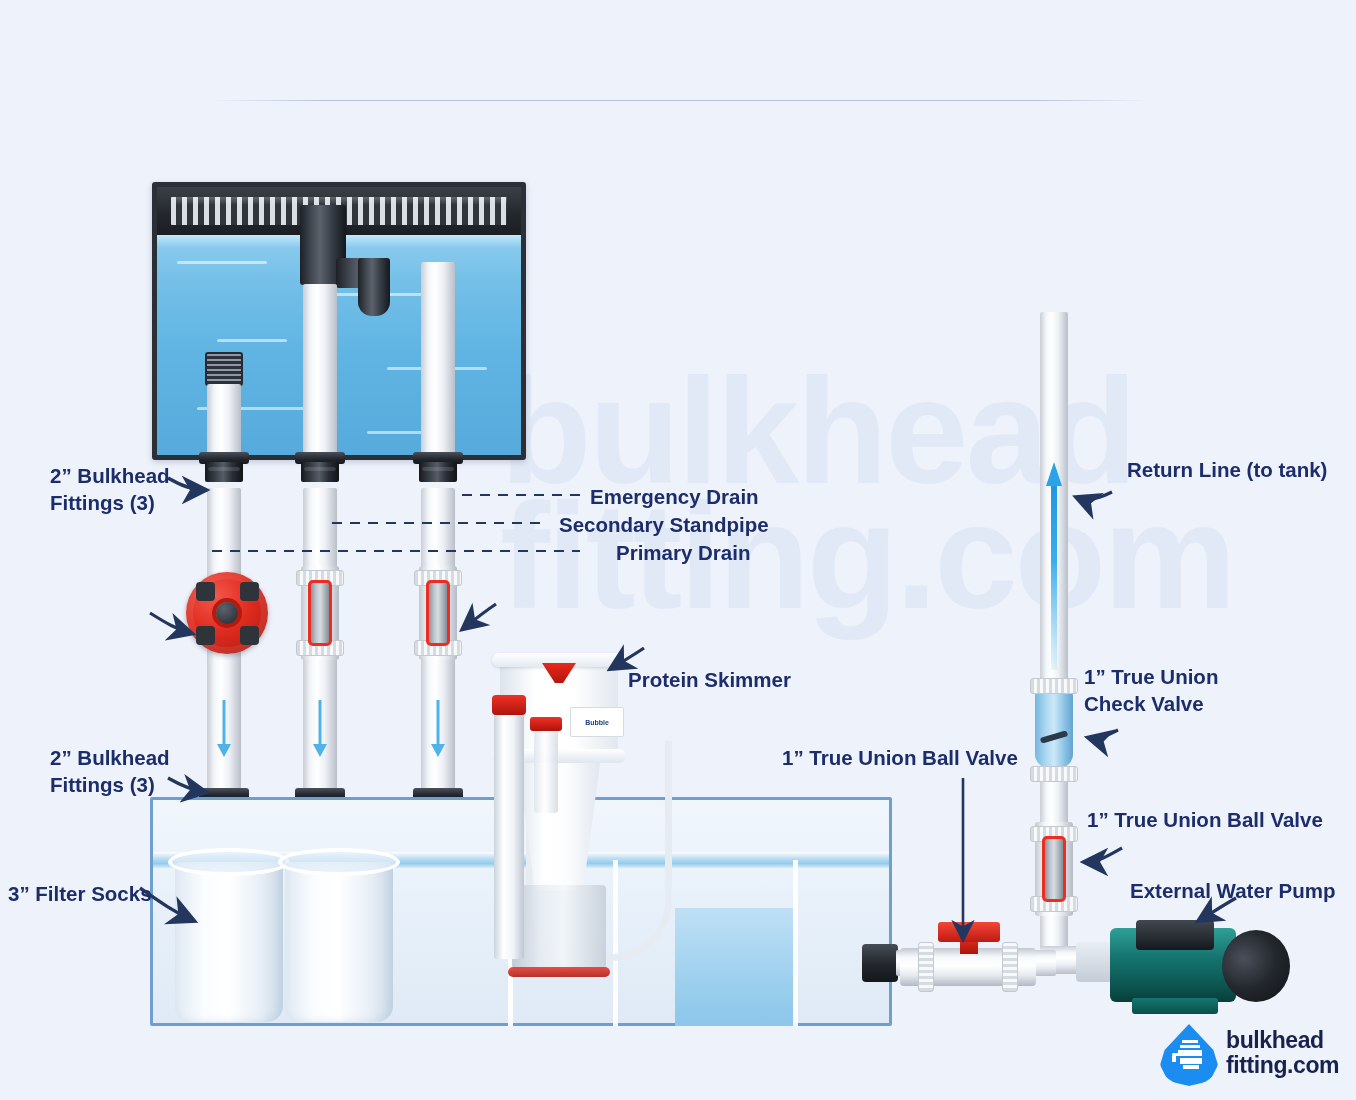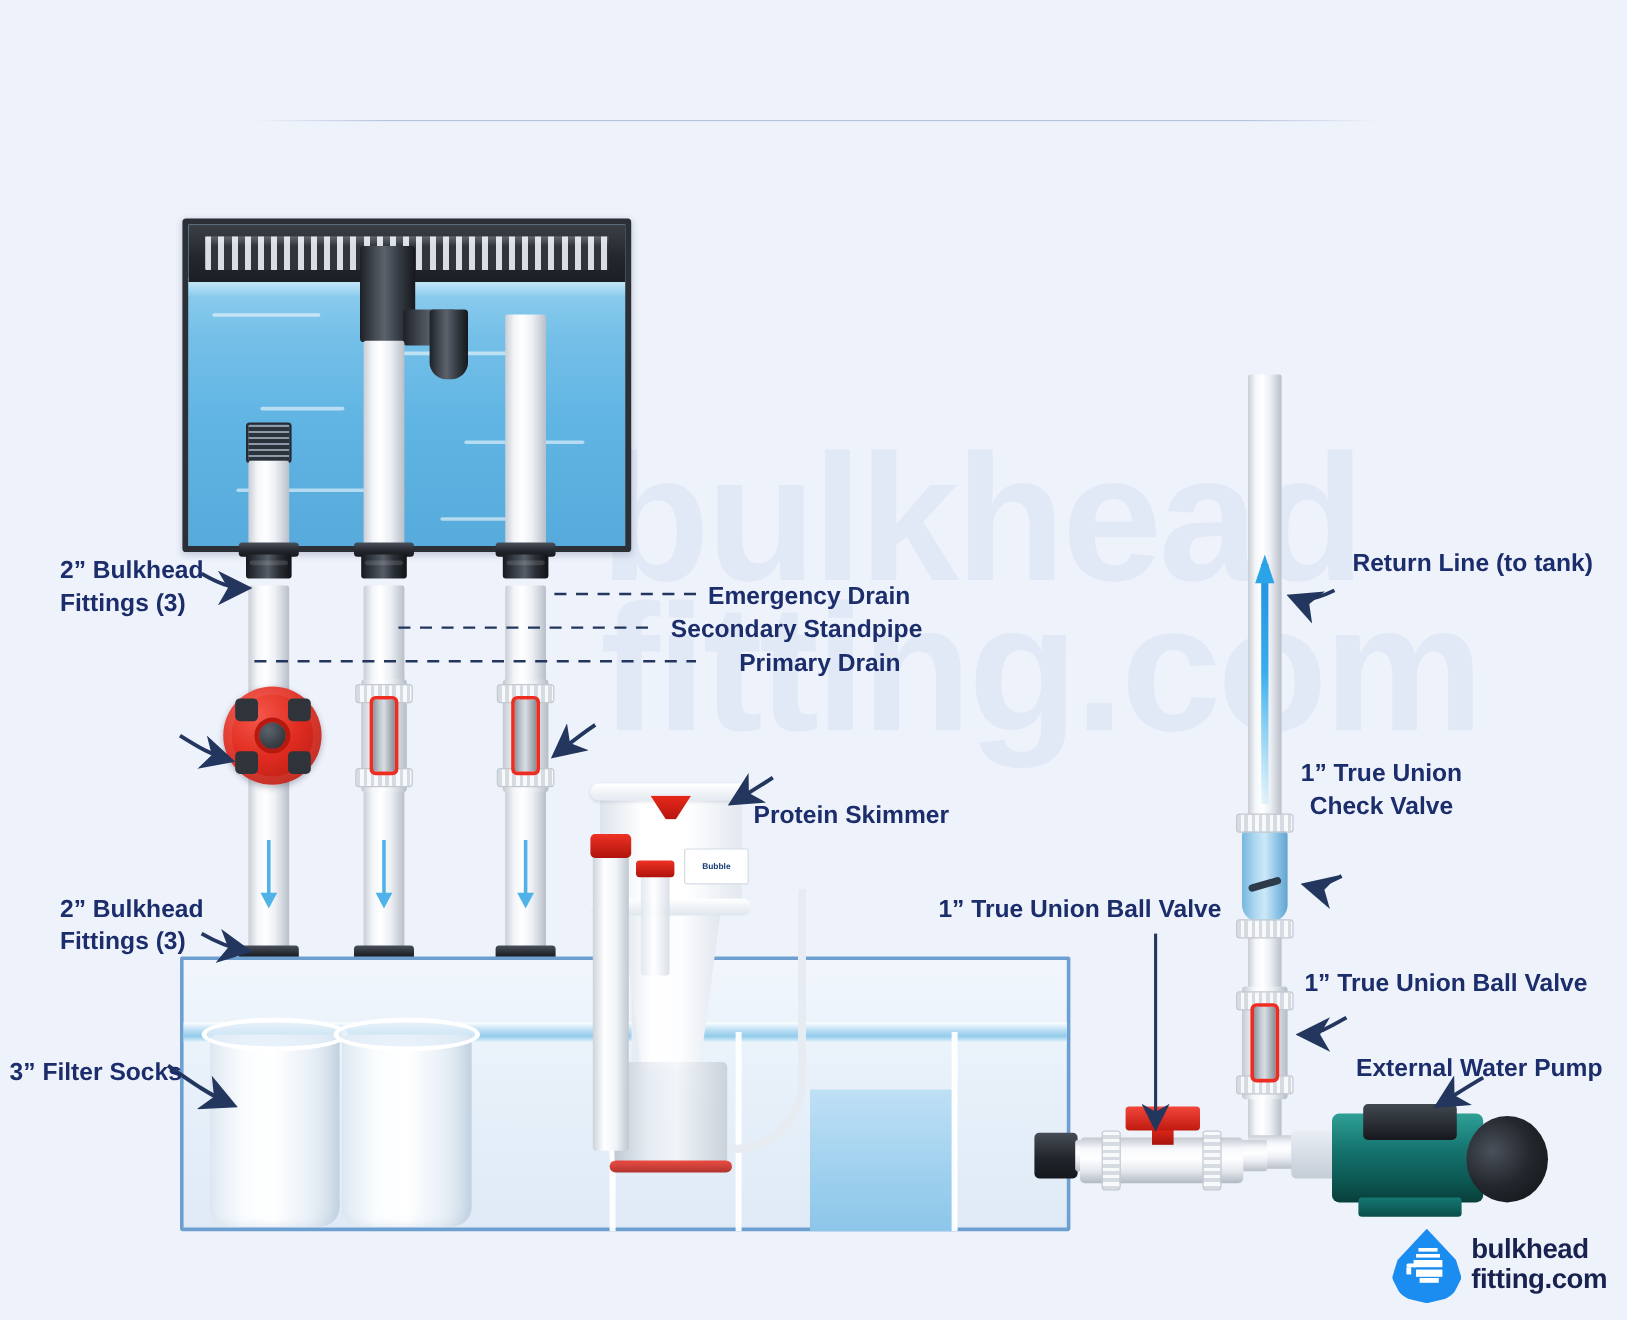--- a/index.html
+++ b/index.html
@@ -721,21 +721,21 @@
 
   <div class="label" style="left:559px; top:511px;">Secondary Standpipe</div>
 
   <div class="label" style="left:616px; top:539px;">Primary Drain</div>
 
 
   <div class="label" style="left:628px; top:632px;margin-top:34px;">Protein Skimmer</div>
 
   <div class="label" style="left:1090px; top:456px;margin-left:37px;">Return Line (to tank)</div>
 
-  <div class="label" style="left:1084px; top:631px;text-align:center;">1” True Union
+  <div class="label" style="left:1084px; top:663px;">1” True Union
 Check Valve</div>
 
   <div class="label" style="left:782px; top:744px;">1” True Union Ball Valve</div>
 
   <div class="label" style="left:1087px; top:806px;">1” True Union Ball Valve</div>
 
   <div class="label" style="left:1130px; top:877px;">External Water Pump</div>
 
   <div id="logo">
     <div id="logo-drop"></div>

